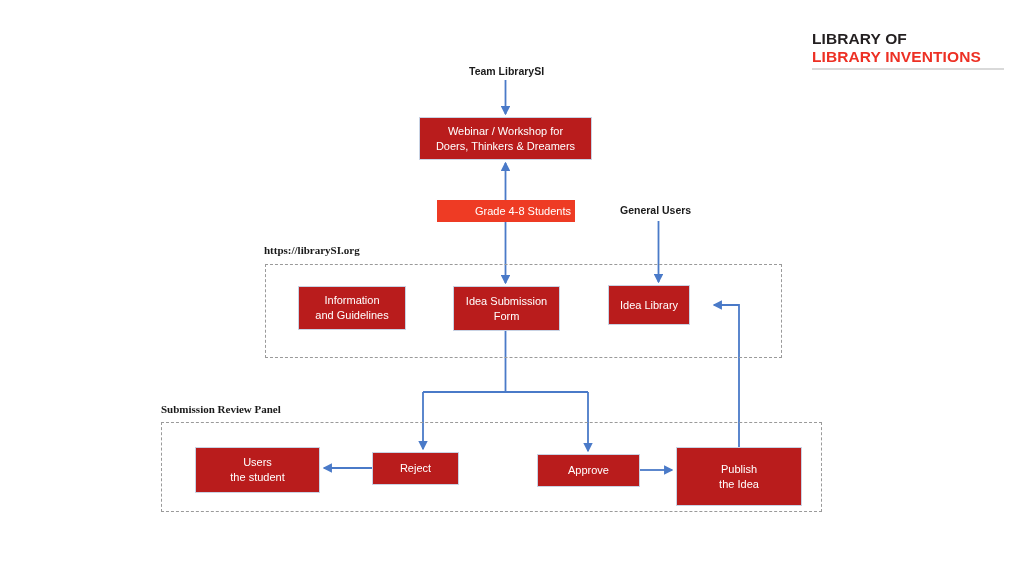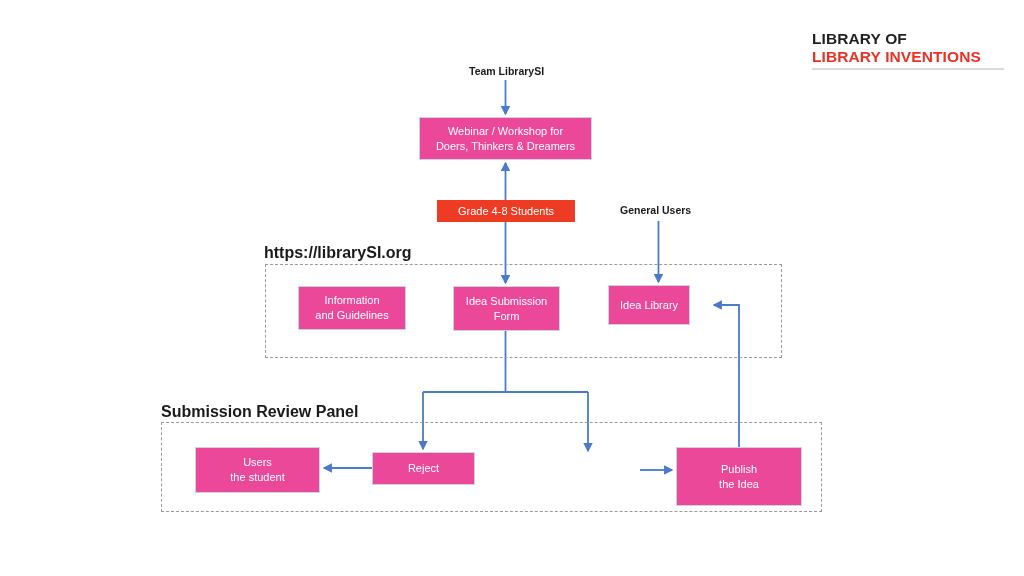--- a/index.html
+++ b/index.html
@@ -36,40 +36,41 @@
   
   .node {
     position:absolute;
     display:flex; align-items:center; justify-content:center;
     text-align:center;
     color:#ffffff;
     font-size:11px;
     line-height:1.32;
     padding:2px 4px;
   }
-  .node.navy { background:#ec4899; border:1px solid #c9d3e4; }
+  .node.navy { background:#b91c1c; border:1px solid #c9d3e4; }
   .node.red  { background:#ee3b24; color:#ffffff; }
 
   
   .plainlabel {
     position:absolute;
     font-size:10.5px; font-weight:700; color:#1a1a1a;
     white-space:nowrap;
   }
 
   
   .panel {
     position:absolute;
     border:1.4px dashed #9a9a9a;
     background:transparent;
   }
   .panel-label {
     position:absolute;
-    font-size:16px; font-weight:700; color:#1a1a1a;
+    font-size:11px; font-weight:700; color:#1a1a1a;
     white-space:nowrap;
+    font-family:Liberation Serif, serif;
   }
 
   
   #connectors { position:absolute; left:0; top:0; width:1024px; height:576px; }
 </style>
 </head>
 <body>
 
 <div class="slide">
 
@@ -118,21 +119,21 @@
   <div class="panel-label" style="left:161px; top:403px;text-align:center;">Submission Review Panel</div>
   <div class="panel" style="left:161px; top:422px; width:661px; height:90px;"></div>
 
   <div class="node navy" style="left:419px; top:117px; width:173px; height:43px;">
     <div>
       <div>Webinar / Workshop for</div>
       <div>Doers, Thinkers &amp; Dreamers</div>
     </div>
   </div>
 
-  <div class="node red" style="left:437px; top:200px; width:138px; height:22px;">
+  <div class="node red" style="left:437px; top:200px; width:138px; height:22px;justify-content:flex-end;">
     <div>Grade 4-8 Students</div>
   </div>
 
   <div class="node navy" style="left:298px; top:286px; width:108px; height:44px;">
     <div>
       <div>Information</div>
       <div>and Guidelines</div>
     </div>
   </div>
 
@@ -147,24 +148,27 @@
     <div>Idea Library</div>
   </div>
 
   <div class="node navy" style="left:195px; top:447px; width:125px; height:46px;">
     <div>
       <div>Users</div>
       <div>the student</div>
     </div>
   </div>
 
-  <div class="node navy" style="left:372px; top:452px; width:103px; height:33px;justify-content:center;">
+  <div class="node navy" style="left:372px; top:452px; width:87px; height:33px;justify-content:center;">
     <div>Reject</div>
   </div>
 
+  <div class="node navy" style="left:537px; top:454px; width:103px; height:33px;">
+    <div>Approve</div>
+  </div>
 
   <div class="node navy" style="left:676px; top:447px; width:126px; height:59px;">
     <div>
       <div>Publish</div>
       <div>the Idea</div>
     </div>
   </div>
 
 </div>
 

